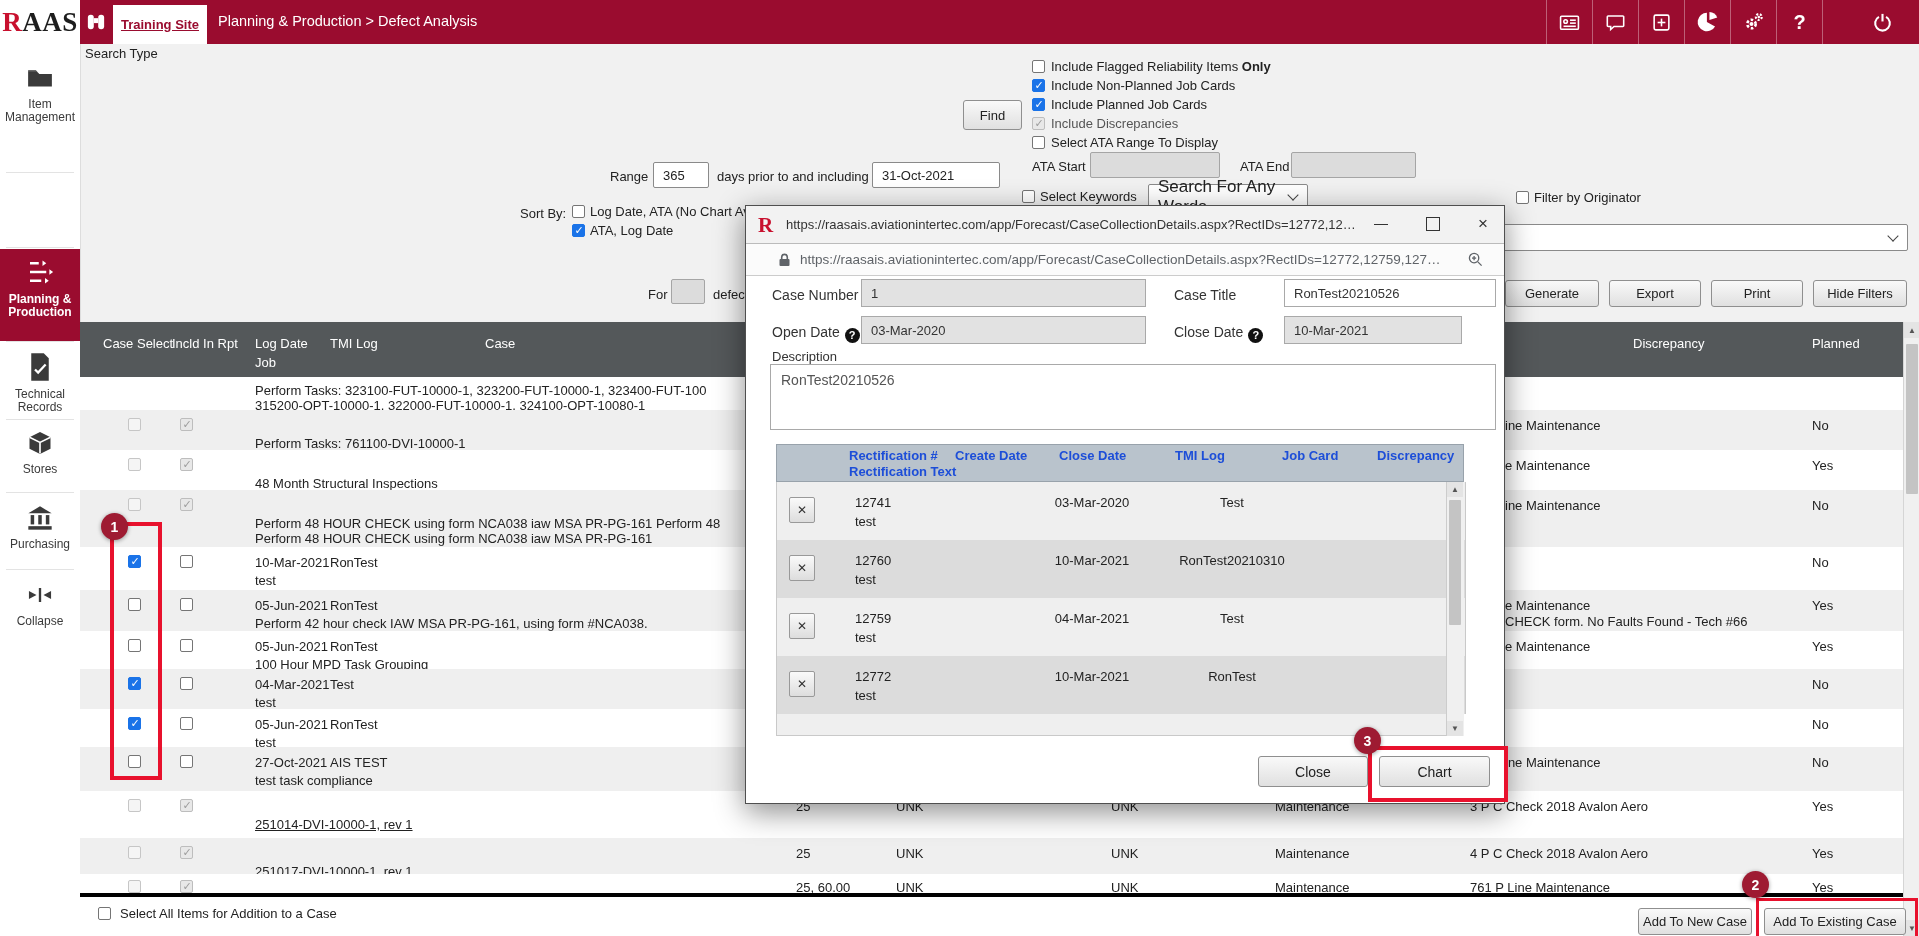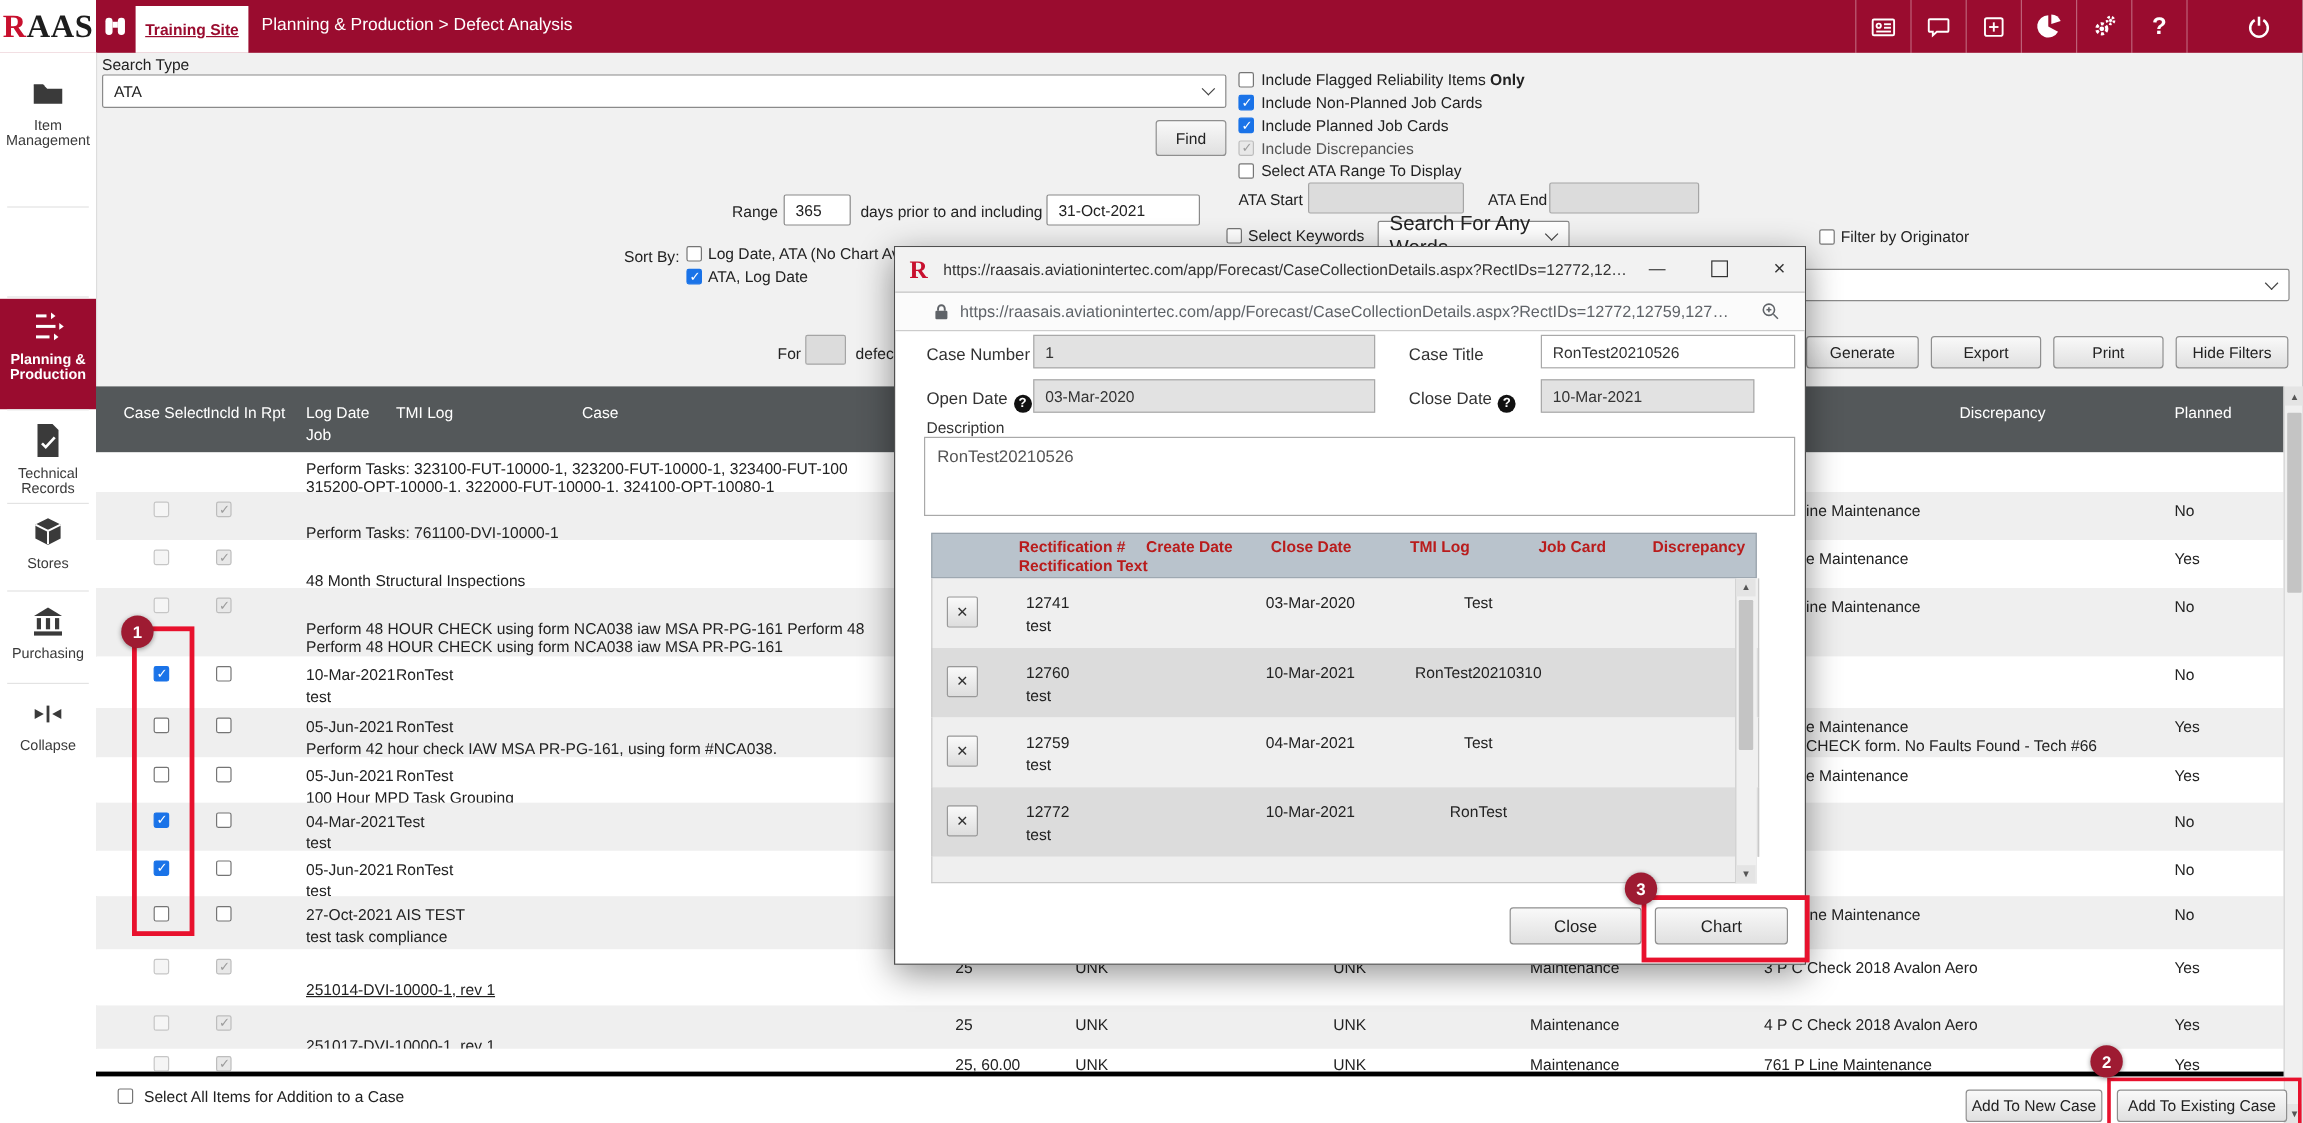--- a/index.html
+++ b/index.html
@@ -51,21 +51,21 @@
     box-shadow:0 8px 28px rgba(0,0,0,.45);z-index:10;}
   #mtitle{position:absolute;left:0;top:0;width:100%;height:38px;background:#f2f2f2;border-bottom:1px solid #bbb;box-sizing:border-box;}
   #maddr{position:absolute;left:0;top:38px;width:100%;height:32px;background:#fbfbfb;border-bottom:1px solid #ccc;box-sizing:border-box;}
   .murl{position:absolute;font-size:13px;color:#333;white-space:nowrap;overflow:hidden;text-overflow:ellipsis;}
   .mlabel{position:absolute;font-size:14px;color:#333;white-space:nowrap;}
   .minput{position:absolute;border:1px solid #a9a9a9;background:#e2e2e2;font-size:13px;color:#333;display:flex;align-items:center;padding:0 9px;box-sizing:border-box;}
   .minput.white{background:#fff;}
   .qmark{display:inline-flex;width:15px;height:15px;border-radius:50%;background:#111;color:#fff;font-size:11px;font-weight:bold;
     align-items:center;justify-content:center;vertical-align:-2px;margin-left:5px;}
   #mthead{position:absolute;left:30px;top:238px;width:688px;height:38px;background:#b9c3cc;border:1px solid #98a2ab;box-sizing:border-box;
-    font-size:13px;font-weight:bold;color:#b91c1c;}
+    font-size:13px;font-weight:bold;color:#1d4ed8;}
   .mtrow{position:absolute;left:30px;width:688px;overflow:hidden;}
   .xbtn{position:absolute;left:12px;width:26px;height:26px;background:linear-gradient(#fafafa,#ddd);border:1px solid #999;border-radius:2px;
     display:flex;align-items:center;justify-content:center;font-weight:bold;font-size:12px;color:#333;cursor:pointer;box-sizing:border-box;}
   
   .ann{position:absolute;border:4px solid #e8112d;z-index:55;pointer-events:none;}
   .badge{position:absolute;width:27px;height:27px;border-radius:50%;background:#9e1b32;color:#fff;font-weight:bold;font-size:14px;
     display:flex;align-items:center;justify-content:center;z-index:60;box-shadow:0 1px 4px rgba(0,0,0,.4);}
   svg{overflow:visible;}
 </style>
 </head>
@@ -204,24 +204,20 @@
       <svg width="28" height="28" viewBox="0 0 24 24">
           <rect x="11" y="6" width="2" height="12" fill="#3a3a3a"></rect>
           <path d="M2.5 8.5 9 12l-6.5 3.5z" fill="#3a3a3a"></path>
           <path d="M21.5 8.5 15 12l6.5 3.5z" fill="#3a3a3a"></path>
         </svg>
       <span>Collapse</span>
     </div>
   </div>
 
   <div class="lbl" style="left:85px;top:46px">Search Type</div>
-  <div class="sel" style="left:85px;top:62px;width:937px;height:28px">
-    <span>ATA</span>
-      <span class="chev"></span>
-  </div>
   <div class="btn" style="left:963px;top:100px;width:59px;height:30px">Find</div>
 
   <div>
     <span class="cb unchecked" style="left:1032px;top:60px"></span>
     <span class="lbl" style="left:1051px;top:59px"><span>Include Flagged Reliability Items </span><b>Only</b></span>
     <span class="cb checked" style="left:1032px;top:79px"></span>
     <span class="lbl" style="left:1051px;top:78px">Include Non-Planned Job Cards</span>
     <span class="cb checked" style="left:1032px;top:98px"></span>
     <span class="lbl" style="left:1051px;top:97px">Include Planned Job Cards</span>
     <span class="cb dis-checked" style="left:1032px;top:117px"></span>

